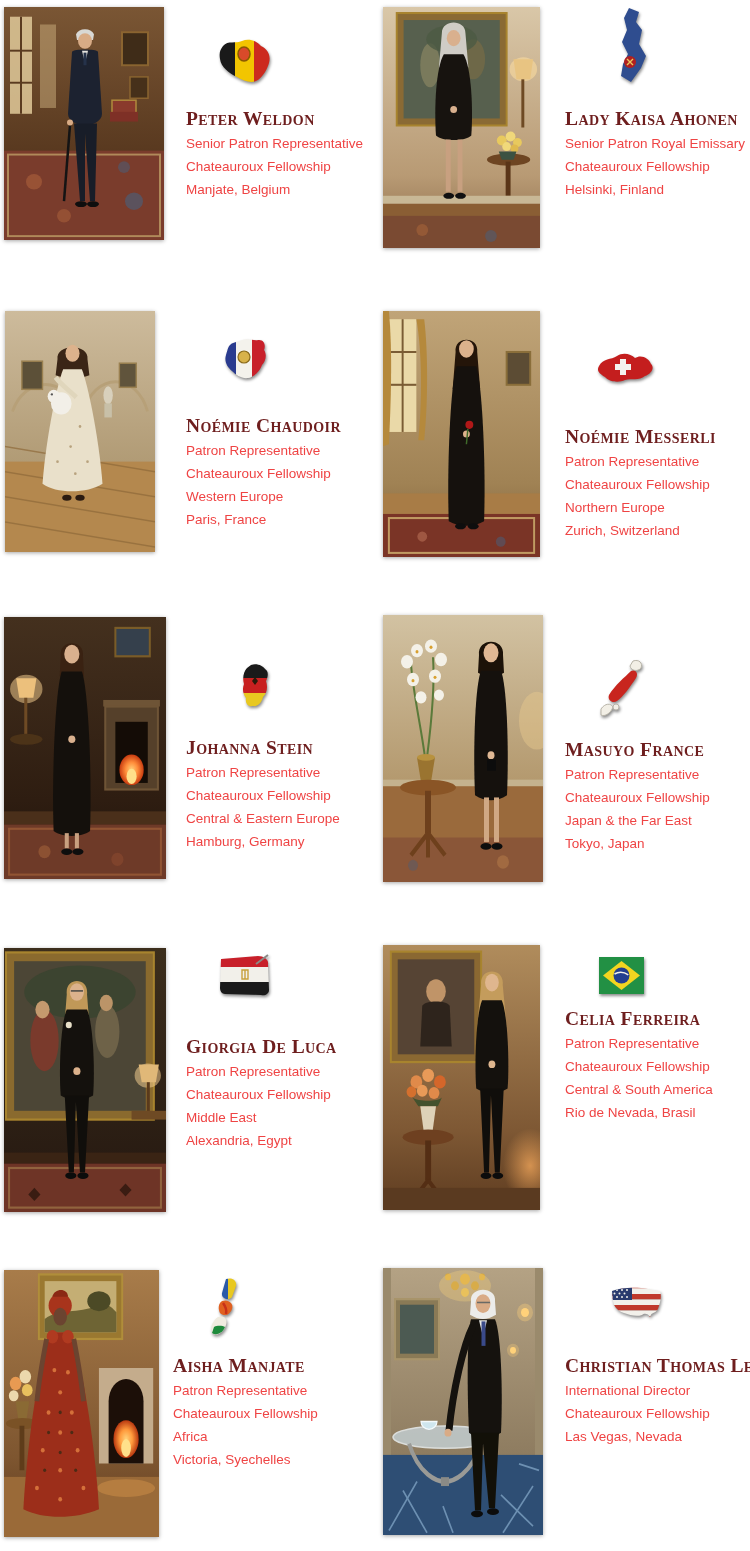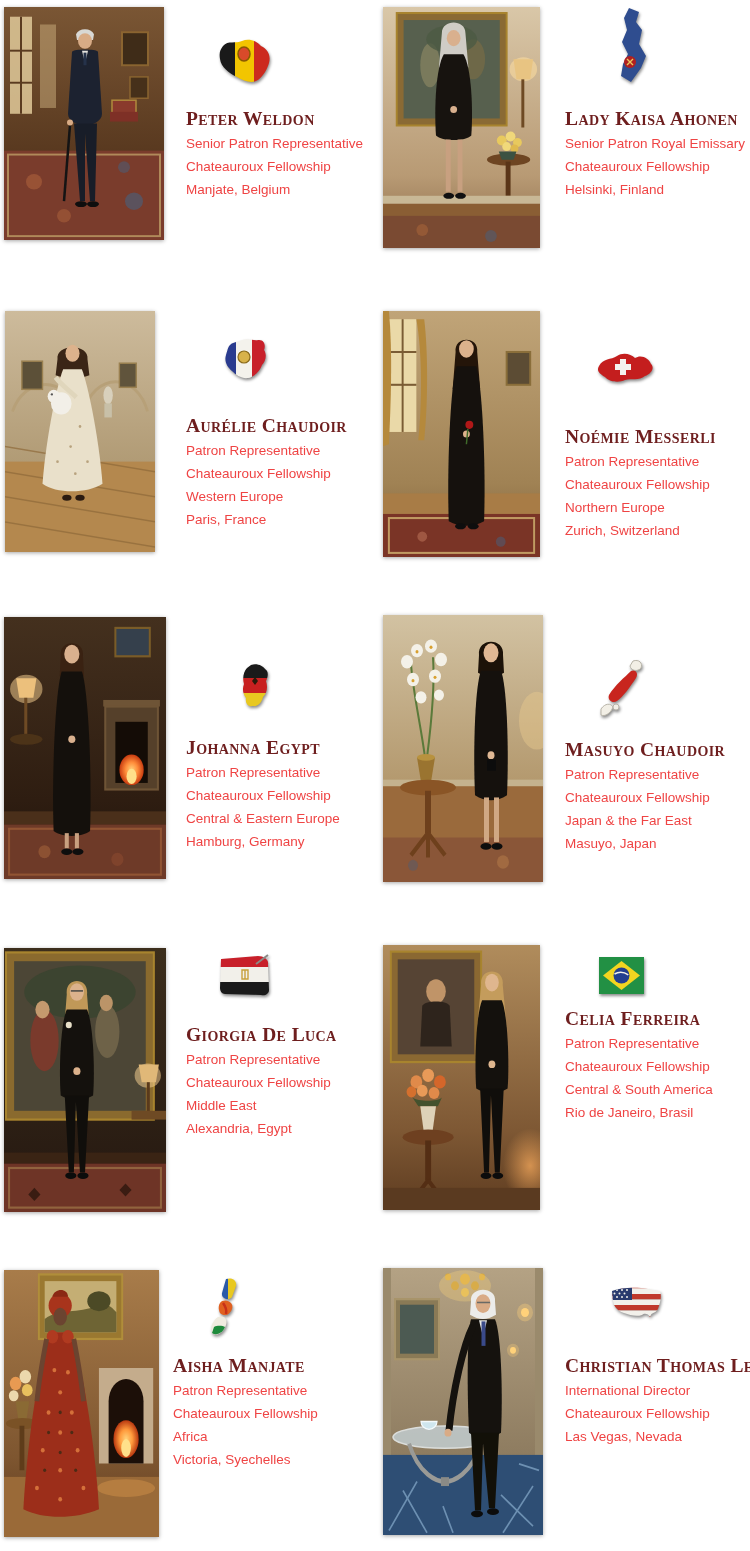--- a/index.html
+++ b/index.html
@@ -23,21 +23,21 @@
   .p7{left:4px;top:948px;width:162px;height:264px} .i7{left:186px;top:948px}
   .p8{left:383px;top:945px;width:157px;height:265px}.i8{left:565px;top:945px}
   .p9{left:4px;top:1270px;width:155px;height:267px}.i9{left:173px;top:1270px}
   .p10{left:383px;top:1268px;width:160px;height:267px}.i10{left:565px;top:1268px}
   .i1 .flagslot{height:81px}.i1 .flag{margin-left:30px}.i1 .name{margin-top:18px}
   .i2 .flagslot{height:81px}.i2 .flag{margin-left:48px}.i2 .name{margin-top:18px}
   .i3 .flagslot{height:74px}.i3 .flag{margin-left:34px}.i3 .name{margin-top:28px}
   .i4 .flagslot{height:77px}.i4 .flag{margin-left:28px}.i4 .name{margin-top:36px}
   .i5 .flagslot{height:96px}.i5 .flag{margin-left:49px}.i5 .name{margin-top:22px}
   .i6 .flagslot{height:112px}.i6 .flag{margin-left:30px}.i6 .name{margin-top:10px}
-  .i7 .flagslot{height:54px}.i7 .flag{margin-left:30px}.i7 .name{margin-top:20px}
+  .i7 .flagslot{height:54px}.i7 .flag{margin-left:30px}.i7 .name{margin-top:32px}
   .i8 .flagslot{height:53px}.i8 .flag{margin-left:34px}.i8 .name{margin-top:8px}
   .i9 .flagslot{height:73px}.i9 .flag{margin-left:29px}.i9 .name{margin-top:10px}
   .i10 .flagslot{height:57px}.i10 .flag{margin-left:43px}.i10 .name{margin-top:28px}
 </style>
 </head>
 <body>
 
 <div id="page">
 
   <figure class="portrait p1">
@@ -211,21 +211,21 @@
             </defs>
           <g clip-path="url(#ffr)">
             <rect width="16" height="44" fill="#2a3b8f"></rect>
             <rect x="16" width="16" height="44" fill="#f4f2ec"></rect>
             <rect x="32" width="16" height="44" fill="#c8202a"></rect>
             <circle cx="24" cy="20" r="6" fill="#d8b24a" stroke="#8a6a1a" stroke-width="1.2"></circle>
           </g>
         </svg>
       </span>
     </div>
-    <h2 class="name">Aurélie Chaudoir</h2>
+    <h2 class="name">Noémie Chaudoir</h2>
     <div class="line">Patron Representative</div>
     <div class="line">Chateauroux Fellowship</div>
     <div class="line">Western Europe</div>
     <div class="line">Paris, France</div>
   </div>
 
   <figure class="portrait p4">
     <svg viewBox="0 0 160 240" preserveAspectRatio="none">
       <defs>
         <linearGradient id="s4w" x1="0" y1="0" x2="0" y2="1">
@@ -325,21 +325,21 @@
             </defs>
           <g clip-path="url(#fde)">
             <rect width="38" height="15" fill="#1a1a1a"></rect>
             <rect y="15" width="38" height="15" fill="#c82020"></rect>
             <rect y="30" width="38" height="16" fill="#e8c820"></rect>
             <path d="M20,14 l3,4 -3,4 -3,-4 Z" fill="#2a1a0a"></path>
           </g>
         </svg>
       </span>
     </div>
-    <h2 class="name">Johanna Egypt</h2>
+    <h2 class="name">Johanna Stein</h2>
     <div class="line">Patron Representative</div>
     <div class="line">Chateauroux Fellowship</div>
     <div class="line">Central &amp; Eastern Europe</div>
     <div class="line">Hamburg, Germany</div>
   </div>
 
   <figure class="portrait p6">
     <svg viewBox="0 0 160 240" preserveAspectRatio="none">
       <defs>
         <linearGradient id="s6w" x1="0" y1="0" x2="0" y2="1">
@@ -389,25 +389,25 @@
     <div class="flagslot">
       <span class="flag">
         <svg width="52" height="66" viewBox="0 0 52 66">
           <path d="M38,4 C44,2 48,6 46,11 C43,15 36,14 35,9 Z" fill="#f2efe6" stroke="#b8b4a8"></path>
           <path d="M14,38 C20,28 30,20 36,14 C40,12 44,16 41,21 C35,30 28,40 22,44 C18,47 12,43 14,38 Z" fill="#c8251e"></path>
           <path d="M6,52 C10,46 16,46 18,50 C16,56 10,60 6,58 Z" fill="#f2efe6" stroke="#b8b4a8"></path>
           <circle cx="21" cy="50" r="3" fill="#f2efe6" stroke="#b8b4a8"></circle>
         </svg>
       </span>
     </div>
-    <h2 class="name">Masuyo Chaudoir</h2>
+    <h2 class="name">Masuyo France</h2>
     <div class="line">Patron Representative</div>
     <div class="line">Chateauroux Fellowship</div>
     <div class="line">Japan &amp; the Far East</div>
-    <div class="line">Masuyo, Japan</div>
+    <div class="line">Tokyo, Japan</div>
   </div>
 
   <figure class="portrait p7">
     <svg viewBox="0 0 160 240" preserveAspectRatio="none">
       <defs>
         <linearGradient id="s7w" x1="0" y1="0" x2="0" y2="1">
           <stop offset="0" stop-color="#3c2e1c"></stop>
             <stop offset="1" stop-color="#241710"></stop>
         </linearGradient>
       </defs>
@@ -513,21 +513,21 @@
           <polygon points="22.5,4 41,18.5 22.5,33 4,18.5" fill="#f2d520"></polygon>
           <circle cx="22.5" cy="18.5" r="8" fill="#233f8f"></circle>
           <path d="M15.5,17 C20,14.5 25,15 29.3,17.8" stroke="#f2f0ea" stroke-width="1.6" fill="none"></path>
         </svg>
       </span>
     </div>
     <h2 class="name">Celia Ferreira</h2>
     <div class="line">Patron Representative</div>
     <div class="line">Chateauroux Fellowship</div>
     <div class="line">Central &amp; South America</div>
-    <div class="line">Rio de Janeiro, Brasil</div>
+    <div class="line">Rio de Nevada, Brasil</div>
   </div>
 
   <figure class="portrait p9">
     <svg viewBox="0 0 160 240" preserveAspectRatio="none">
       <defs>
         <linearGradient id="s9w" x1="0" y1="0" x2="0" y2="1">
           <stop offset="0" stop-color="#a87c4a"></stop>
             <stop offset=".7" stop-color="#7e5630"></stop>
             <stop offset="1" stop-color="#5e3a1e"></stop>
         </linearGradient>

